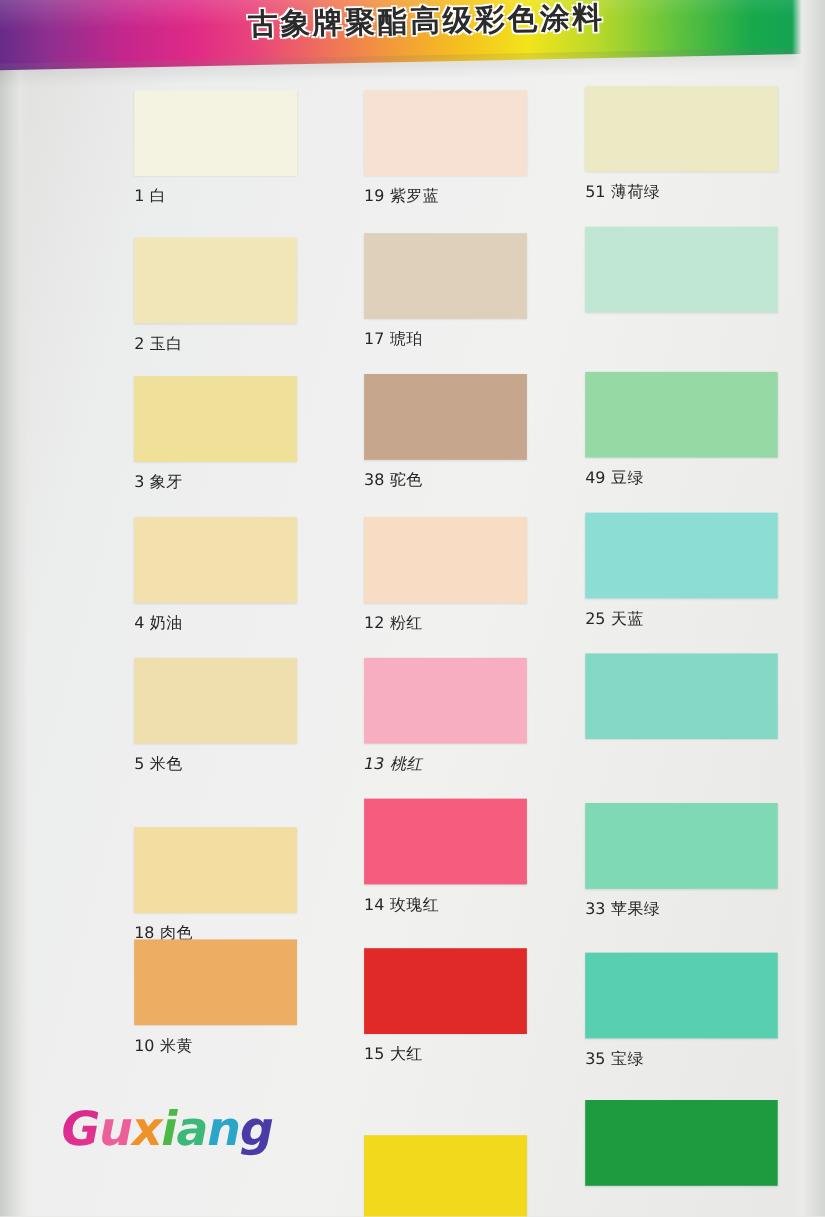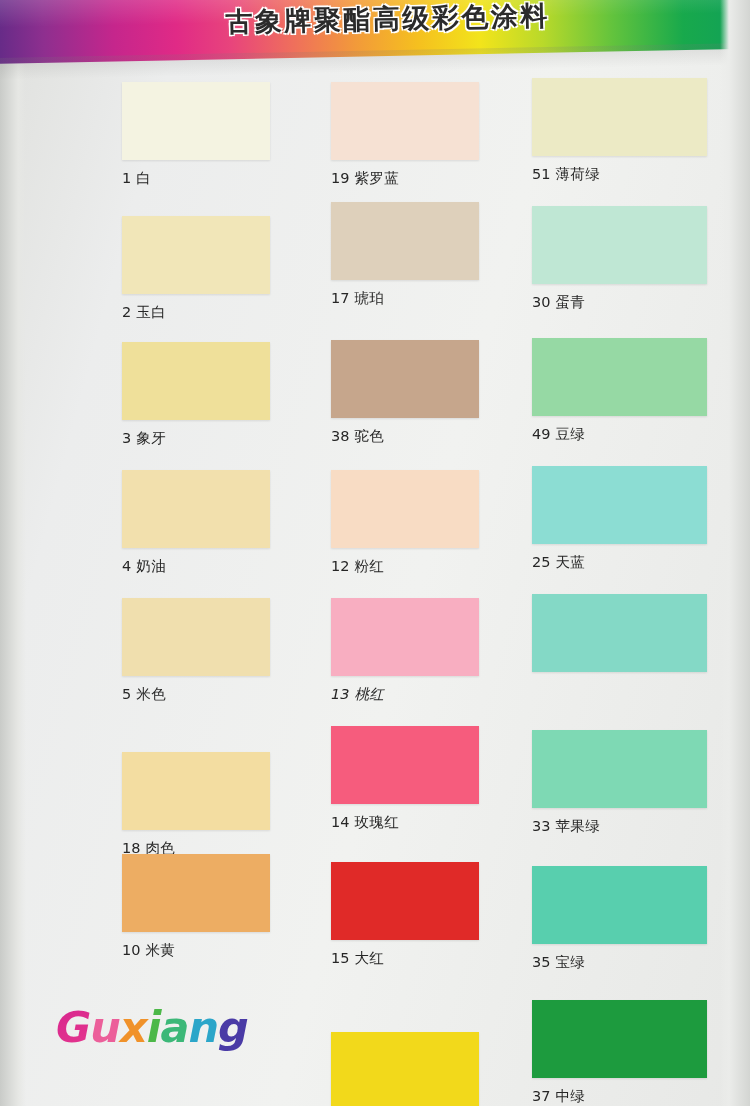--- a/index.html
+++ b/index.html
@@ -156,21 +156,21 @@
       <div class="cell" style="top: 854px;">
         <div class="swatch" style="background: rgb(237, 173, 99);"></div>
         <div class="caption"><span class="num">10</span><span>米黄</span></div>
       </div>
     </div>
   <div class="col" id="col-2">
       <div class="cell" style="top: 82px;">
         <div class="swatch" style="background: rgb(246, 225, 211);"></div>
         <div class="caption"><span class="num">19</span><span>紫罗蓝</span></div>
       </div>
-      <div class="cell" style="top: 202px;">
+      <div class="cell" style="top: 212px;">
         <div class="swatch" style="background: rgb(222, 208, 187);"></div>
         <div class="caption"><span class="num">17</span><span>琥珀</span></div>
       </div>
       <div class="cell" style="top: 340px;">
         <div class="swatch" style="background: rgb(198, 166, 140);"></div>
         <div class="caption"><span class="num">38</span><span>驼色</span></div>
       </div>
       <div class="cell" style="top: 470px;">
         <div class="swatch" style="background: rgb(248, 220, 196);"></div>
         <div class="caption"><span class="num">12</span><span>粉红</span></div>
@@ -192,21 +192,20 @@
         <div class="caption"><span class="num">9</span><span>柠黄</span></div>
       </div>
     </div>
   <div class="col" id="col-3">
       <div class="cell" style="top: 78px;">
         <div class="swatch" style="background: rgb(236, 234, 197);"></div>
         <div class="caption"><span class="num">51</span><span>薄荷绿</span></div>
       </div>
       <div class="cell" style="top: 206px;">
         <div class="swatch" style="background: rgb(191, 231, 212);"></div>
-        <div class="caption"><span class="num">30</span><span>蛋青</span></div>
       </div>
       <div class="cell" style="top: 338px;">
         <div class="swatch" style="background: rgb(150, 217, 164);"></div>
         <div class="caption"><span class="num">49</span><span>豆绿</span></div>
       </div>
       <div class="cell" style="top: 466px;">
         <div class="swatch" style="background: rgb(140, 221, 211);"></div>
         <div class="caption"><span class="num">25</span><span>天蓝</span></div>
       </div>
       <div class="cell" style="top: 594px;">
@@ -215,21 +214,20 @@
       <div class="cell" style="top: 730px;">
         <div class="swatch" style="background: rgb(126, 217, 180);"></div>
         <div class="caption"><span class="num">33</span><span>苹果绿</span></div>
       </div>
       <div class="cell" style="top: 866px;">
         <div class="swatch" style="background: rgb(88, 207, 174);"></div>
         <div class="caption"><span class="num">35</span><span>宝绿</span></div>
       </div>
       <div class="cell" style="top: 1000px;">
         <div class="swatch" style="background: rgb(29, 155, 62);"></div>
-        <div class="caption"><span class="num">37</span><span>中绿</span></div>
       </div>
     </div>
 
   <div id="logo">
     <span class="lg">G</span><span class="lu">u</span><span class="lx">x</span><span class="li">i</span><span class="la">a</span><span class="ln">n</span><span class="lg2">g</span>
   </div>
 
 </div>
 
 </body></html>

